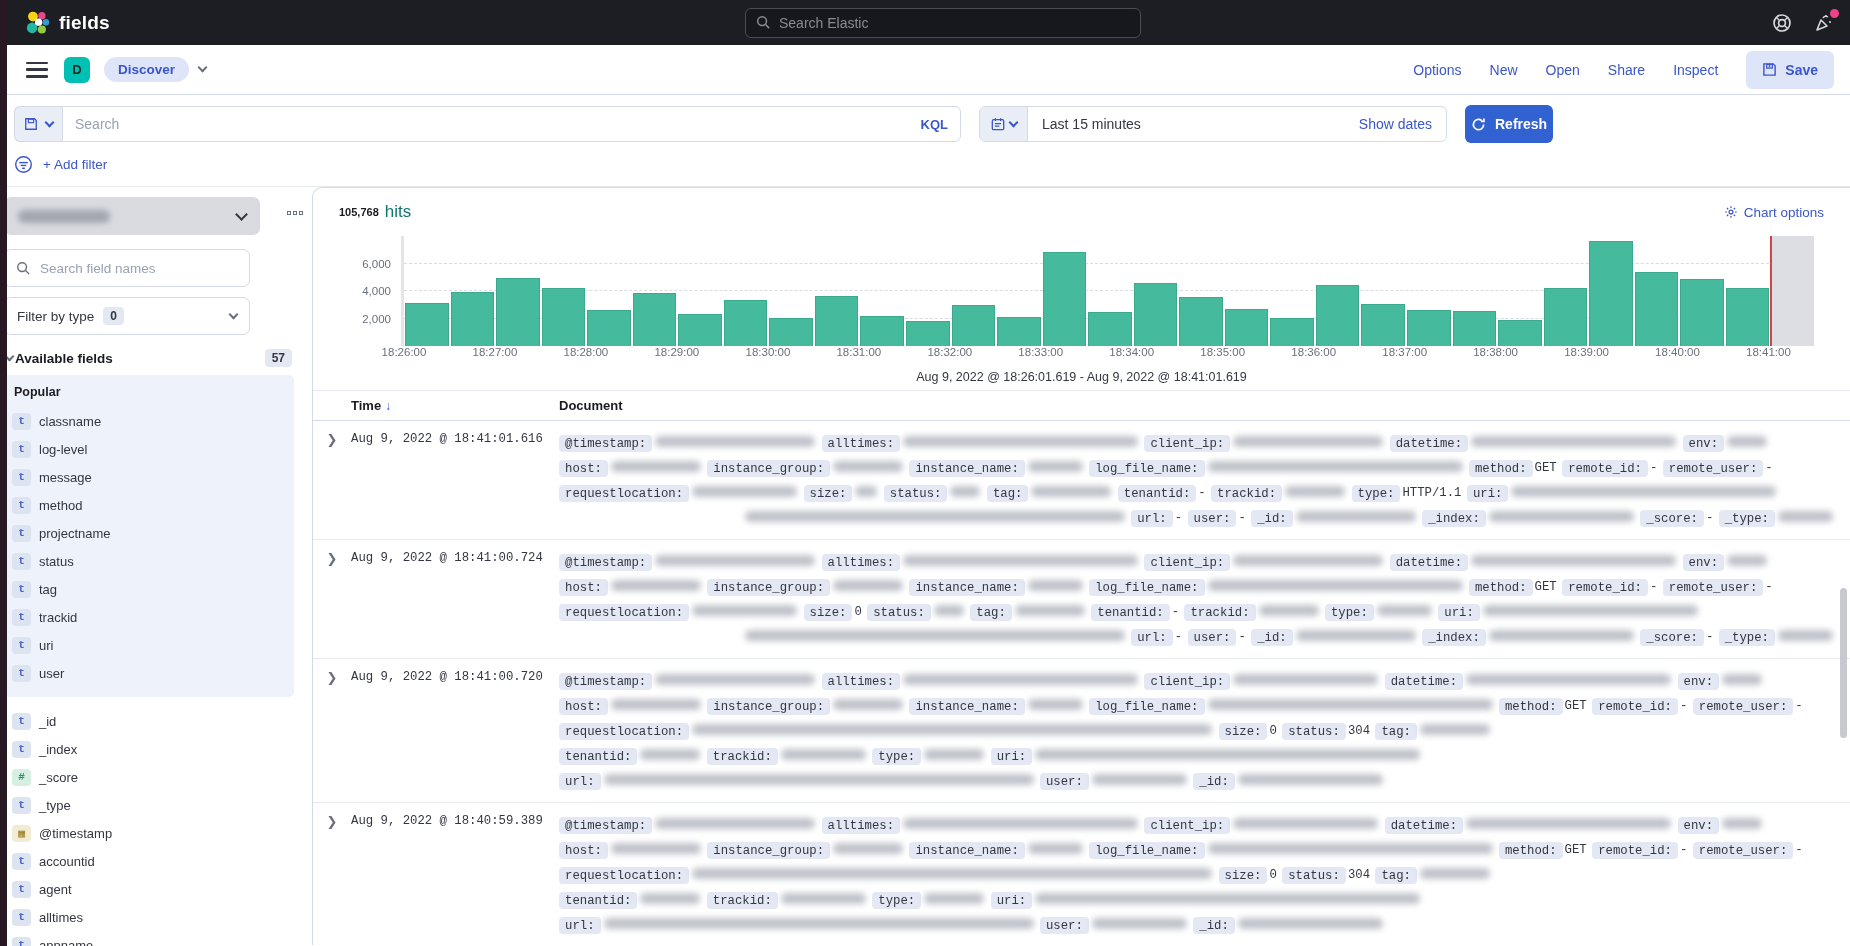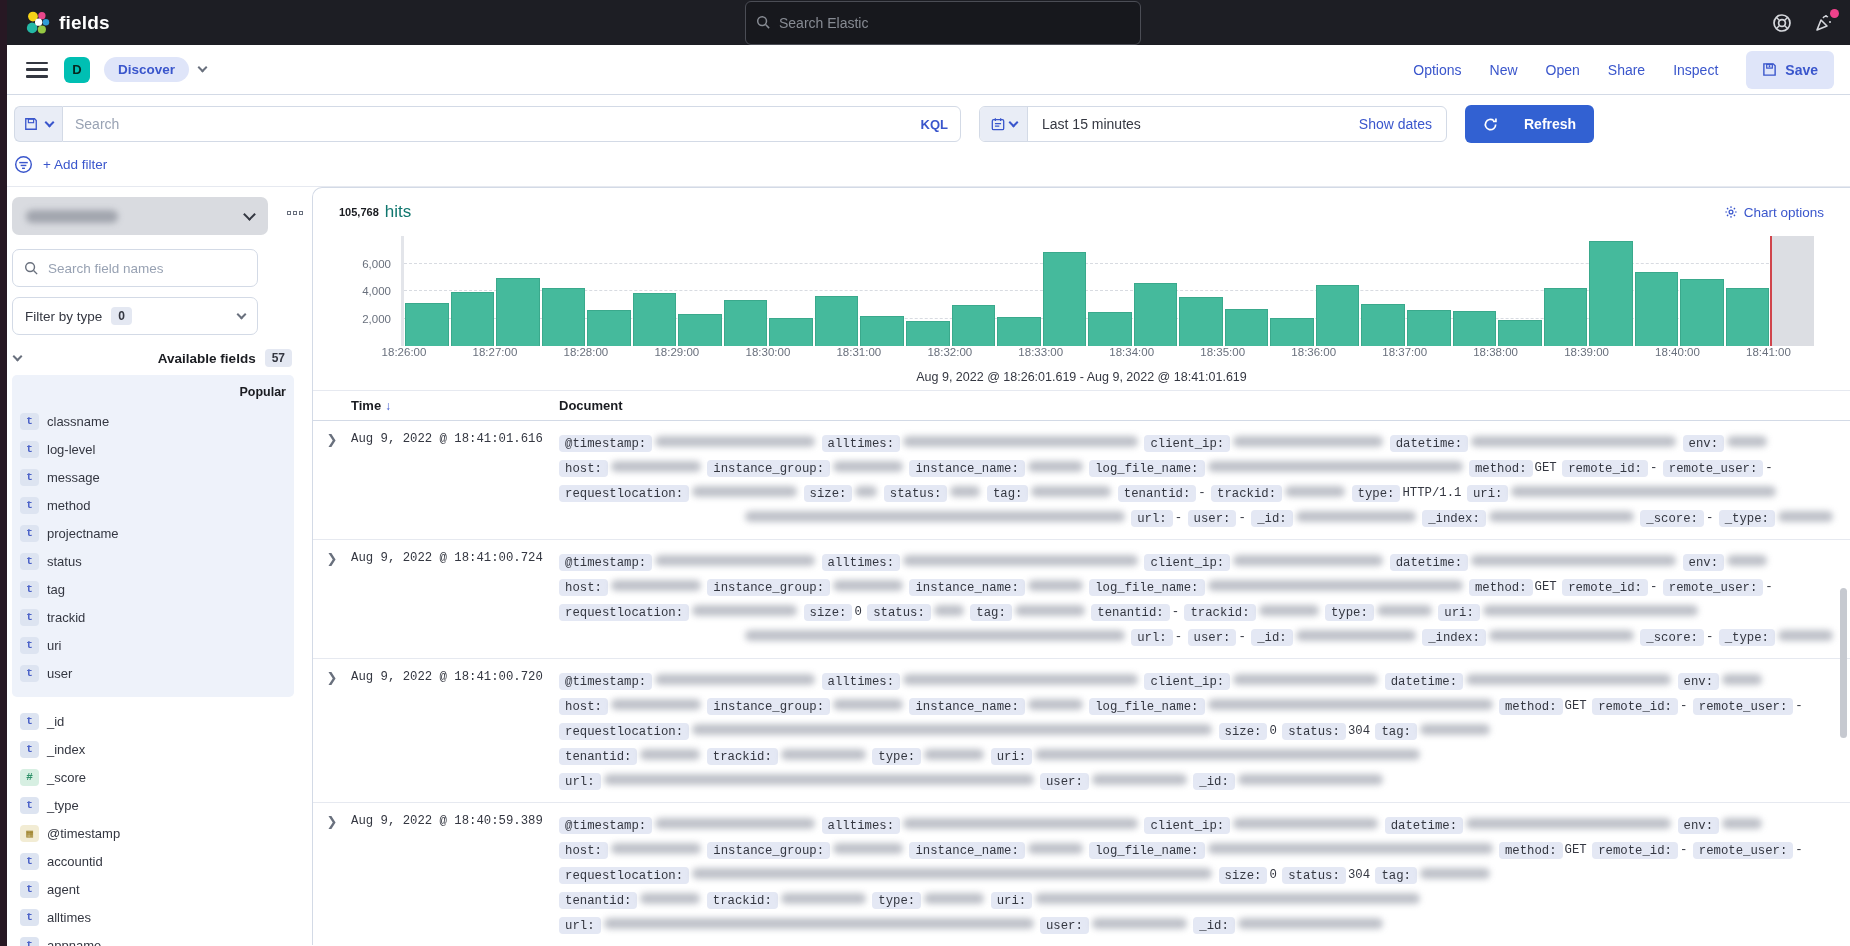--- a/index.html
+++ b/index.html
@@ -6,21 +6,21 @@
   html,body { width:1850px; height:946px; overflow:hidden; background:#fff;
     font-family:"Liberation Sans","DejaVu Sans",sans-serif; color:#343741; }
   .mono { font-family:"Liberation Mono","DejaVu Sans Mono",monospace; }
   body::before { content:""; position:fixed; left:0; top:0; width:7px; height:946px;
     background:#271823; z-index:50; }
 
   
   .topbar { height:45px; background:#1d1e24; display:flex; align-items:center; padding:0 16px; position:relative; }
   .brand { display:flex; align-items:center; gap:9px; margin-left:8px; }
   .brand-name { color:#fff; font-size:19px; font-weight:600; letter-spacing:.2px; }
-  .global-search { position:absolute; left:745px; width:396px; height:44px; background:#17181d;
+  .global-search { position:absolute; left:745px; width:396px; height:30px; background:#17181d;
     border:1px solid #4b4d55; border-radius:6px; display:flex; align-items:center; padding:0 10px; gap:8px; }
   .global-search .ph { color:#878b93; font-size:14px; }
   .top-icons { margin-left:auto; display:flex; align-items:center; gap:22px; }
   .top-icon { position:relative; width:20px; height:20px; color:#d5d7dc; }
   .dot-badge { position:absolute; top:-4px; right:-5px; width:9px; height:9px; border-radius:50%; background:#f0428c; }
 
   
   .appbar { height:50px; background:#fff; border-bottom:1px solid #d3dae6; display:flex; align-items:center; padding:0 16px; }
   .hamburger { width:22px; height:16px; display:flex; flex-direction:column; justify-content:space-between; margin:0 16px 0 10px; cursor:pointer; }
   .hamburger span { height:2.5px; background:#343741; border-radius:1px; }
@@ -40,44 +40,44 @@
   .qb-input { flex:0 0 auto; width:899px; height:36px; border:1px solid #d3dae6; border-radius:0 6px 6px 0;
     display:flex; align-items:center; padding:0 12px; background:#fff; }
   .qb-input .ph { color:#98a2b3; font-size:14px; flex:1; }
   .kql { color:#3a56cc; font-weight:600; font-size:13px; cursor:pointer; }
   .datepicker { margin-left:18px; width:468px; height:36px; border:1px solid #d3dae6; border-radius:6px;
     display:flex; align-items:center; background:#fff; overflow:hidden; }
   .dp-cal { width:48px; height:100%; background:#e9edf6; border-right:1px solid #d3dae6; display:flex;
     align-items:center; justify-content:center; gap:5px; color:#3a56cc; cursor:pointer; }
   .dp-range { padding:0 14px; font-size:14px; color:#343741; flex:1; }
   .dp-show { color:#3a56cc; font-size:14px; padding-right:14px; cursor:pointer; }
-  .refresh-btn { margin-left:18px; height:38px; padding:0 18px; background:#3261d2; border:none; border-radius:6px;
-    color:#fff; font-size:14px; font-weight:600; display:flex; align-items:center; gap:26px; cursor:pointer; }
+  .refresh-btn { margin-left:18px; height:38px; padding:0 6px; background:#3261d2; border:none; border-radius:6px;
+    color:#fff; font-size:14px; font-weight:600; display:flex; align-items:center; gap:9px; cursor:pointer; }
 
   
   .filterbar { display:flex; align-items:center; gap:10px; padding:6px 16px 12px 14px; border-bottom:1px solid #e6e9f0; }
   .addfilter { color:#3a56cc; font-size:13.5px; cursor:pointer; }
 
   
   .content { display:flex; height:758px; position:relative; }
-  .sidebar { width:312px; padding:10px 18px 0 12px; flex:0 0 auto;text-align:right; }
+  .sidebar { width:312px; padding:10px 18px 0 4px; flex:0 0 auto; }
   .idx-select { width:256px; height:38px; background:#d9dbe0; border-radius:7px; display:flex; align-items:center;
     justify-content:space-between; padding:0 14px; cursor:pointer; }
   .blurblob { display:inline-block; height:11px; border-radius:6px; background:#a9adb7; filter:blur(3px); opacity:.75; vertical-align:-1px; }
   .idx-select .blurblob { background:#8f939d; height:13px; }
   .chev { width:9px; height:9px; border-right:2px solid #343741; border-bottom:2px solid #343741; transform:rotate(45deg); margin-top:-4px; }
   .chev.sm { width:7px; height:7px; border-color:#69707d; }
   .field-search { margin-top:14px; width:246px; height:38px; border:1px solid #d3dae6; border-radius:7px;
     display:flex; align-items:center; gap:9px; padding:0 11px; background:#fff; }
   .field-search .ph { color:#98a2b3; font-size:13.5px; }
   .type-filter { margin-top:10px; width:246px; height:38px; border:1px solid #d3dae6; border-radius:7px;
     display:flex; align-items:center; padding:0 12px; gap:9px; background:#fff; cursor:pointer; }
   .type-filter .lbl { font-size:13.5px; }
   .count-pill { background:#e4e8f2; border-radius:4px; font-size:12px; font-weight:600; padding:2px 7px; }
-  .avail-hdr { margin-top:14px; display:flex; align-items:center; gap:9px; padding:0 2px; }
+  .avail-hdr { margin-top:14px; display:flex; align-items:center; gap:2px; padding:0 2px; }
   .avail-hdr .t { font-weight:700; font-size:13.5px; color:#1a1c21; flex:1; }
   .fieldlist { margin-top:8px; font-size:13px; }
   .popular-block { background:#eef2fa; border-radius:5px; padding:8px 8px 10px 8px; }
   .popular-title { font-weight:700; font-size:12.5px; color:#1a1c21; margin:2px 0 8px 2px; }
   .fld { display:flex; align-items:center; gap:8px; height:28px; cursor:pointer; }
   .tok { width:19px; height:17px; border-radius:4px; font-size:11px; font-weight:700; display:flex;
     align-items:center; justify-content:center; font-family:"Liberation Mono","DejaVu Sans Mono",monospace; }
   .tok-t { background:#dde4f1; color:#4c63c8; }
   .tok-num { background:#d7efe2; color:#2e9168; }
   .tok-date { background:#f2ecd4; color:#9a7d22; }

